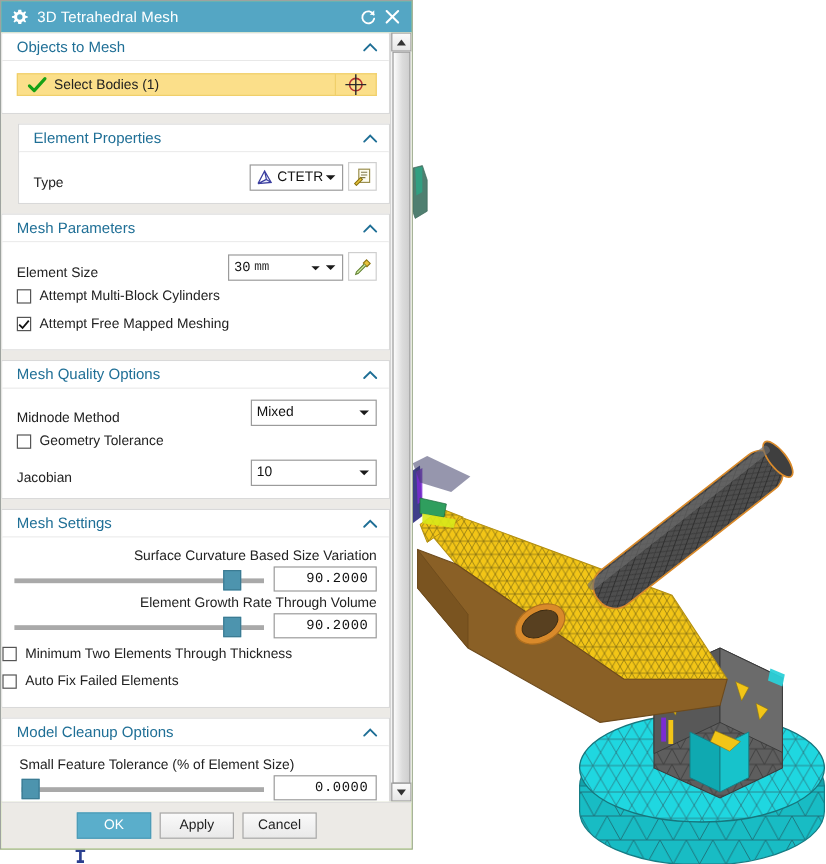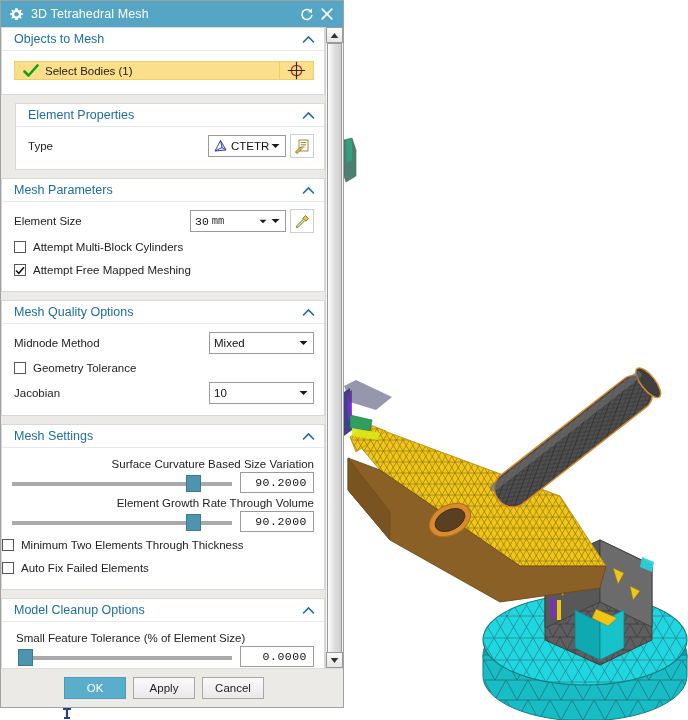--- a/index.html
+++ b/index.html
@@ -80,21 +80,21 @@
     display:flex;align-items:center;padding:0 8px;font-size:11.5px;color:#222;
     cursor:pointer;
   }
   .chk-green{width:16px;height:14px;margin-right:6px;flex:none;}
   .target-btn{
     width:34px;background:#fbdf8a;border:1px solid #f0cf6a;border-left:none;
     box-sizing:border-box;display:flex;align-items:center;justify-content:center;cursor:pointer;
   }
 
   
-  .lrow{display:flex;align-items:center;min-height:26px;margin:2px 0;}
+  .lrow{display:flex;align-items:flex-end;min-height:26px;margin:2px 0;}
   .lrow .lbl{font-size:11.5px;color:#222;}
   .lrow .spacer{flex:1;}
 
   .combo{
     height:22px;border:1px solid #9b9b9b;background:#ffffff;box-sizing:border-box;
     display:flex;align-items:center;padding:0 4px;font-size:11.5px;color:#111;cursor:pointer;
   }
   .combo .cb-text{flex:1;white-space:nowrap;overflow:hidden;}
   .caret{width:12px;height:12px;display:flex;align-items:center;justify-content:center;flex:none;}
   .icon-btn{
@@ -123,21 +123,21 @@
   .sliderrow{display:flex;align-items:center;margin-bottom:2px;}
   .slider{
     position:relative;height:18px;flex:1;margin:0 8px 0 10px;cursor:pointer;
   }
   .track{position:absolute;left:0;right:0;top:8px;height:4px;background:#a9a9a9;}
   .thumb{
     position:absolute;top:1px;width:15px;height:17px;background:#4d94ae;
     border:1px solid #3b7b93;box-sizing:border-box;
   }
   .numfield{
-    width:74px;height:21px;border:1px solid #9b9b9b;background:#ffffff;box-sizing:border-box;
+    width:86px;height:21px;border:1px solid #9b9b9b;background:#ffffff;box-sizing:border-box;
     font-family:"Liberation Mono","DejaVu Sans Mono",monospace;
     font-size:11.5px;color:#111;display:flex;align-items:center;justify-content:flex-end;
     padding-right:6px;letter-spacing:.5px;cursor:text;
   }
 
   
   .footer{
     height:38px;flex:none;background:#eceae6;border-top:1px solid #dcdcdc;
     display:flex;align-items:center;justify-content:center;gap:7px;
     padding-right:16px;

